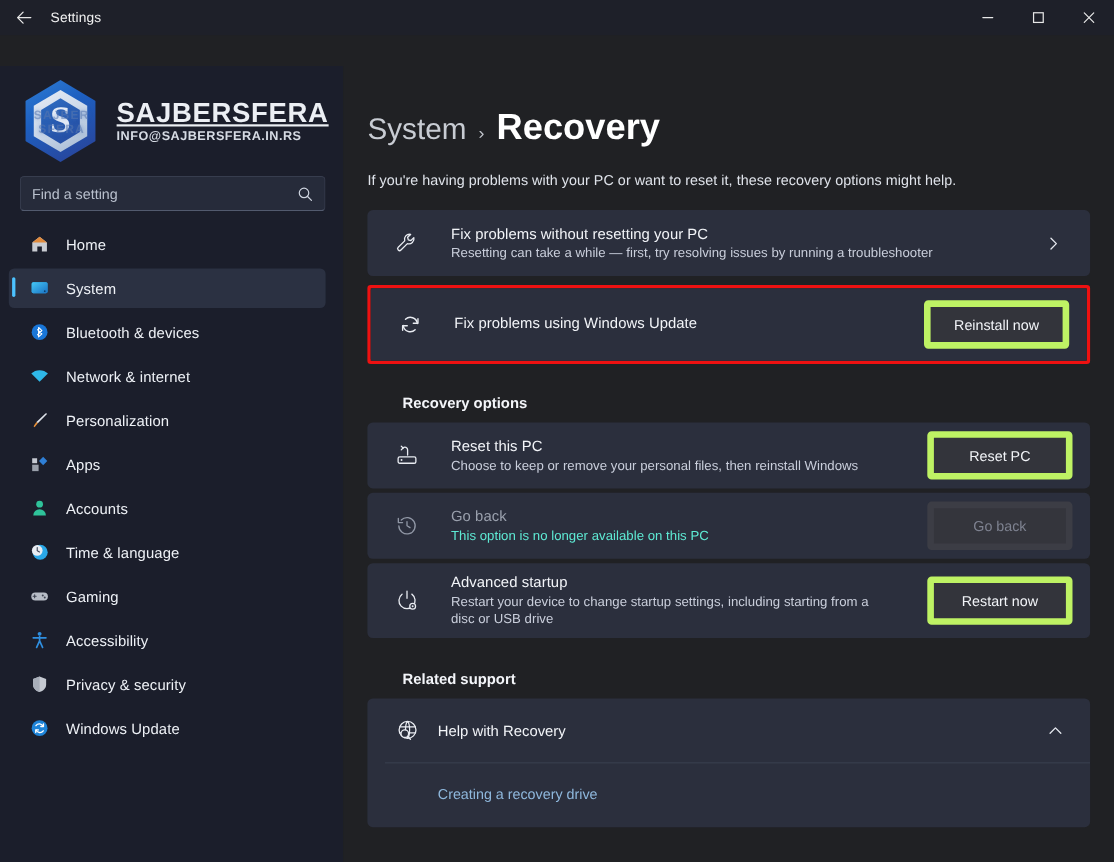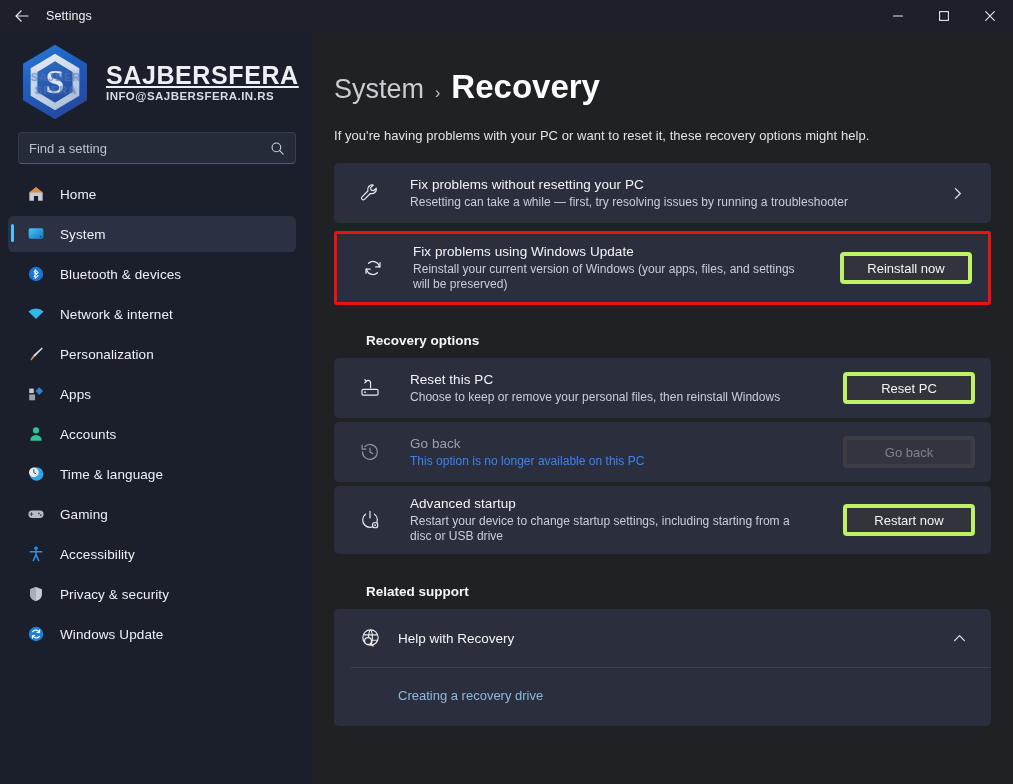--- a/index.html
+++ b/index.html
@@ -9,20 +9,21 @@
     background: #202124;
     font-family: "Liberation Sans", sans-serif;
     -webkit-font-smoothing: antialiased;
   }
 
   .window {
     position: relative;
     width: 1013px; height: 784px;
     display: flex; flex-direction: column;
     background: #202124;
+    gap: 28px;
   }
 
   
   .titlebar {
     height: 32px;
     flex: 0 0 32px;
     display: flex;
     align-items: center;
     background: #1e2029;
     position: relative;
@@ -254,23 +255,23 @@
     letter-spacing: .02px;
   }
   .card-chevron {
     width: 36px; flex: 0 0 36px;
     display: flex; align-items: center; justify-content: center;
     color: #e4e7ee;
   }
 
   .btn {
     min-width: 132px;
-    height: 32px;
+    height: 44px;
     background: #33343b;
-    border: 4px solid #bef264;
+    border: 6px solid #bef264;
     border-radius: 4px;
     color: #f2f4f8;
     font-size: 13px;
     font-family: "Liberation Sans", sans-serif;
     display: flex; align-items: center; justify-content: center;
     padding: 0 14px;
     flex: 0 0 auto;
     cursor: default;
     margin-left: 24px;
   }
@@ -293,21 +294,21 @@
   .section-title {
     font-size: 13.5px;
     font-weight: bold;
     color: #f3f5f9;
     margin: 28px 0 10px 2px;
     padding-left: 30px;
   }
   .section-title.rs { margin-top: 30px; }
 
   .dim .card-title { color: #9aa0ad; }
-  .dim .card-desc { color: #3b82f6; }
+  .dim .card-desc { color: #5eead4; }
   .dim .card-icon { color: #9097a5; }
 
   .support-card {
     background: #2b2f3d;
     border-radius: 5px;
     overflow: hidden;
   }
   .support-head {
     display: flex; align-items: center;
     min-height: 58px;
@@ -575,21 +576,20 @@
       <div class="highlight-wrap">
         <div class="card">
           <span class="card-icon">
             <svg width="22" height="22" viewBox="0 0 24 24" fill="none">
               <path d="M19 11a7 7 0 0 0-11.8-4.1M5 13a7 7 0 0 0 11.8 4.2" stroke="currentColor" stroke-width="1.4" stroke-linecap="round"></path>
               <path d="M19.6 6.2v4.6H15M4.4 17.8v-4.6H9" stroke="currentColor" stroke-width="1.4" stroke-linecap="round" stroke-linejoin="round"></path>
             </svg>
           </span>
           <div class="card-body">
             <div class="card-title">Fix problems using Windows Update</div>
-            <div class="card-desc">Reinstall your current version of Windows (your apps, files, and settings will be preserved)</div>
           </div>
           <button class="btn">Reinstall now</button>
         </div>
       </div>
 
       <div class="section-title">Recovery options</div>
 
       <div class="card">
         <span class="card-icon">
           <svg width="22" height="22" viewBox="0 0 24 24" fill="none">

